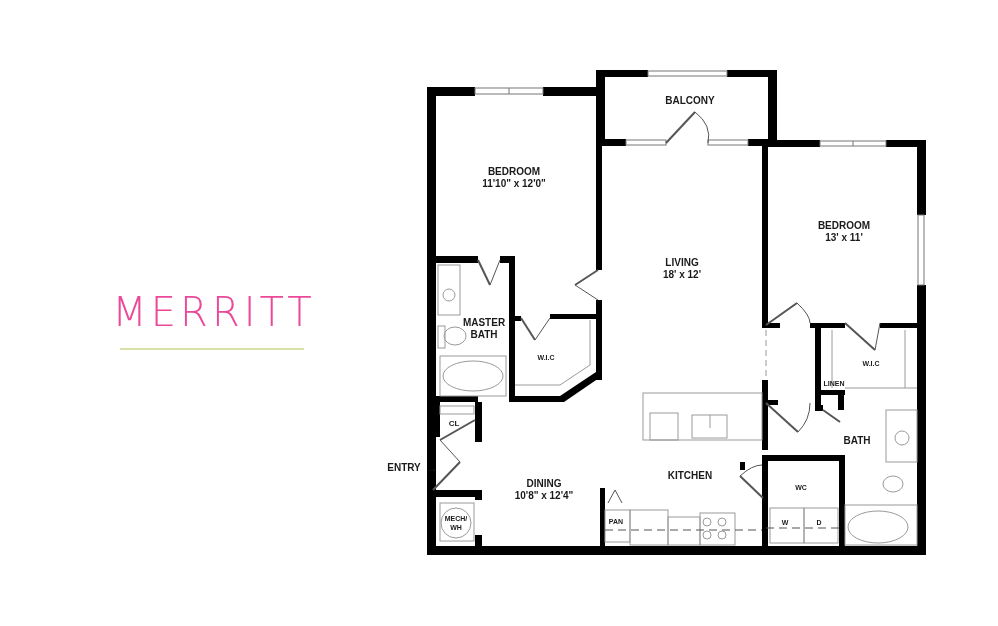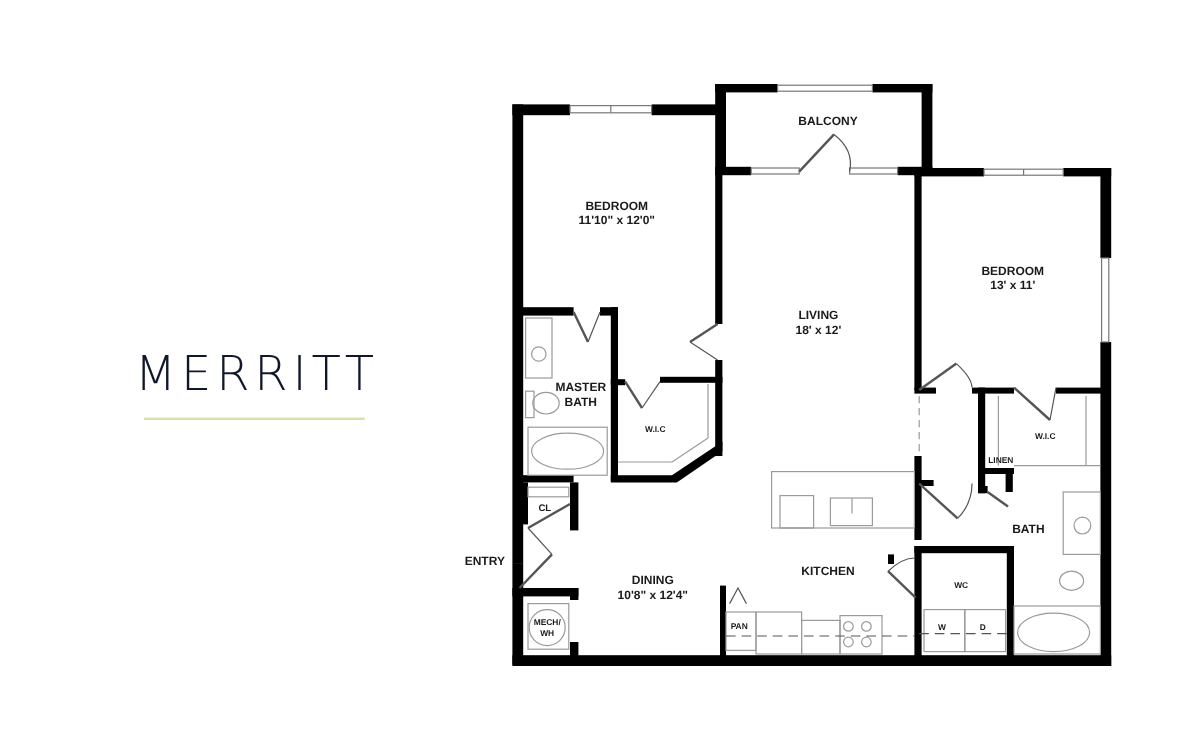--- a/index.html
+++ b/index.html
@@ -1,18 +1,18 @@
 <!DOCTYPE html>
 <html><head>
 <meta charset="utf-8">
 <style>
   html, body { margin:0; padding:0; background:#ffffff; }
   body { width:998px; height:626px; position:relative; overflow:hidden; font-family:"Liberation Sans", sans-serif; }
   .brand { position:absolute; left:108px; top:288px; width:212px; text-align:center; }
-  .brand-name { font-family:"DejaVu Sans", sans-serif; font-weight:300; font-size:40px; letter-spacing:4px; color:#0f172a; line-height:48px; }
+  .brand-name { font-family:"DejaVu Sans", sans-serif; font-weight:300; font-size:40px; letter-spacing:4px; color:#ec4899; line-height:48px; }
   .brand-rule { position:absolute; left:12px; top:60px; width:184px; height:2px; background:#d6e2a8; }
   svg.plan { position:absolute; left:0; top:0; }
   .lbl { font-family:"Liberation Sans", sans-serif; font-weight:bold; fill:#1a1a1a; text-anchor:middle; }
   .thin { fill:none; stroke:#9a9a9a; stroke-width:1; }
   .door { fill:none; stroke:#555; stroke-width:1; }
   .doorleaf { stroke:#555; stroke-width:2; }
 </style>
 </head>
 <body>
 

